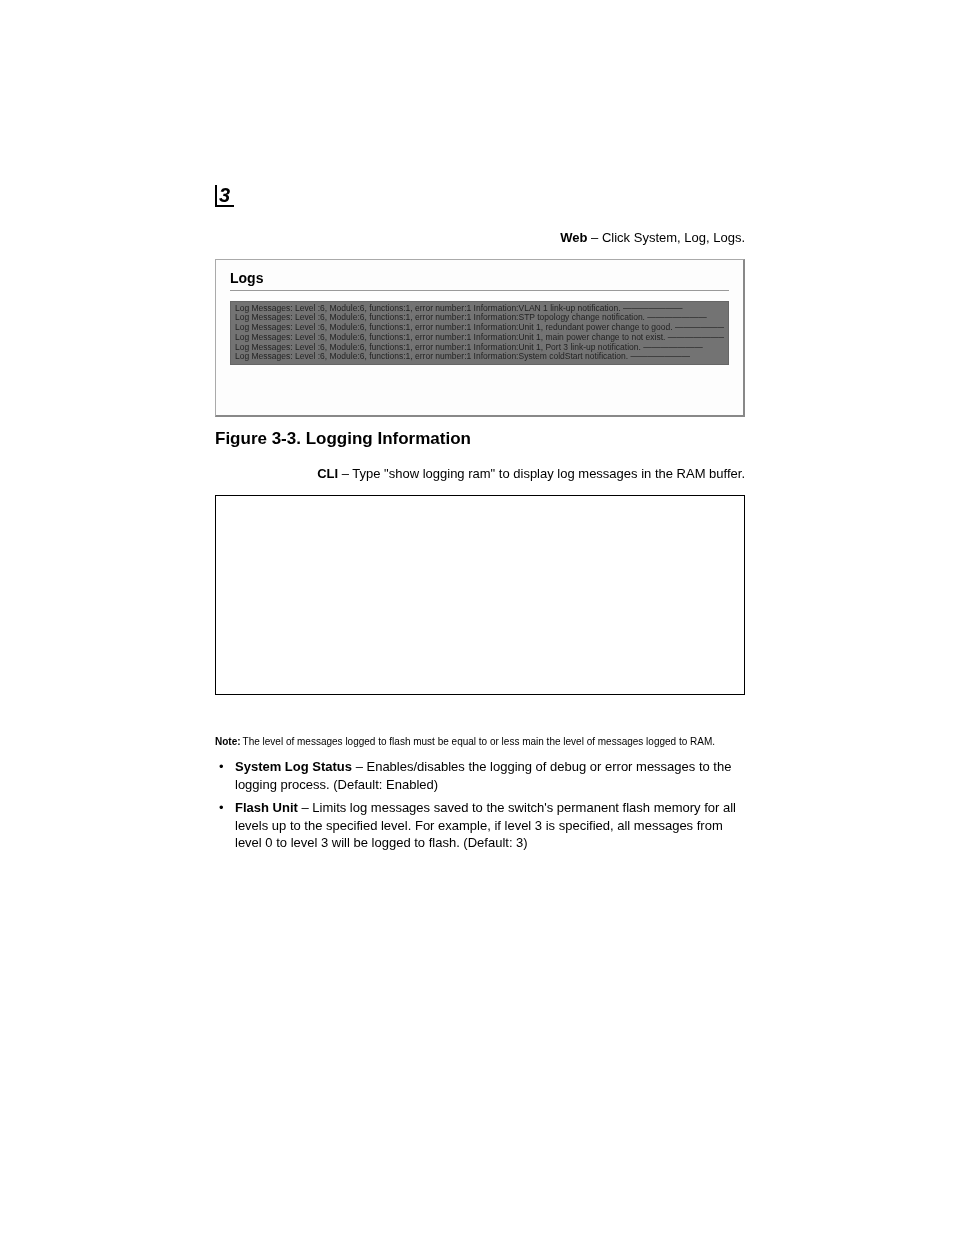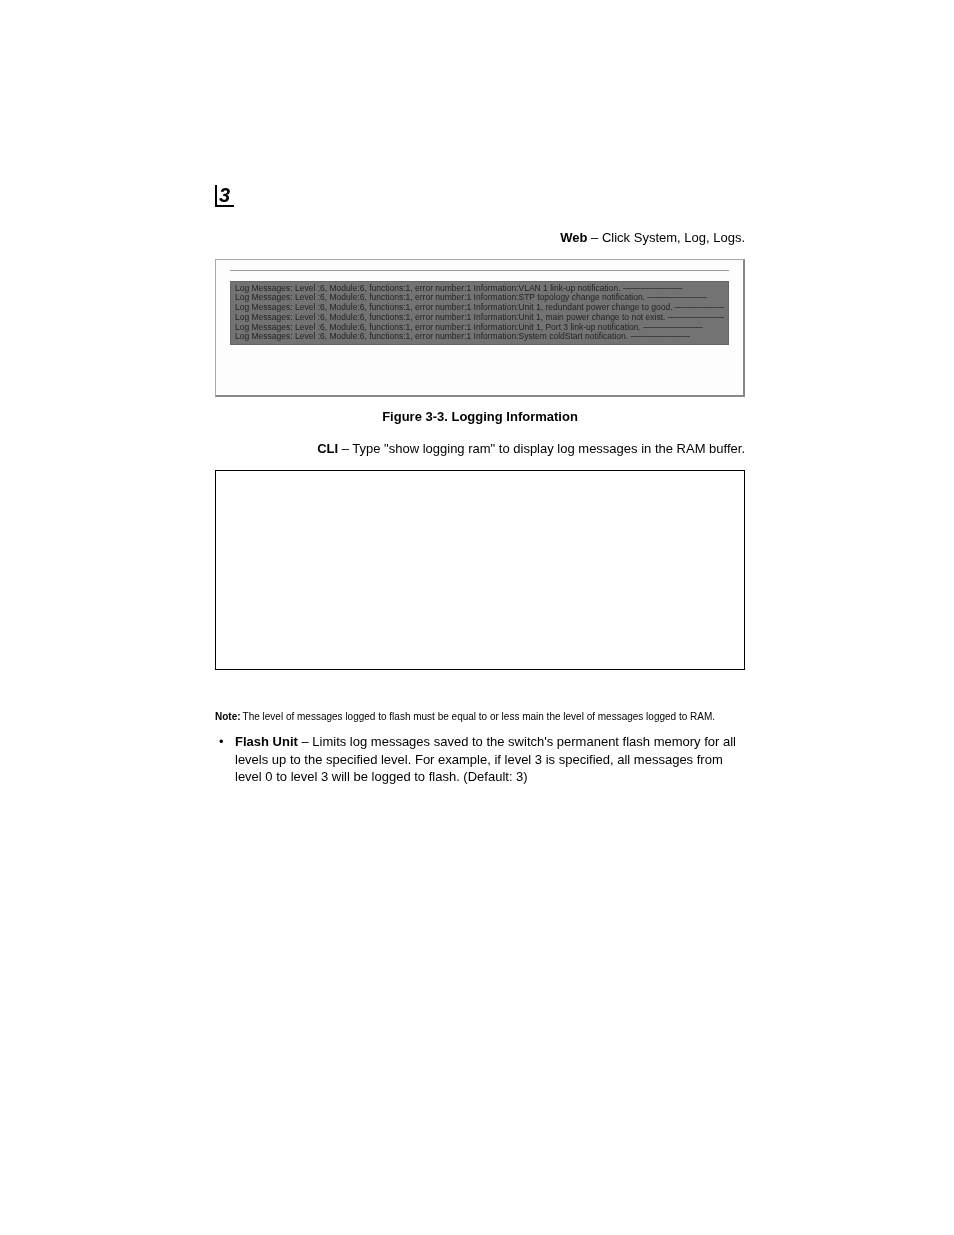--- a/index.html
+++ b/index.html
@@ -64,23 +64,22 @@
     line-height: 1.15;
     font-family: Arial, sans-serif;
     color: #222;
     background: #737373;
   }
   .logs-box div {
     white-space: nowrap;
     overflow: hidden;
   }
   .figure-caption {
-    text-align: center;
     font-weight: bold;
-    font-size: 13px;
+    font-size: 17px;
     margin-bottom: 16px;
   }
   .cli-box {
     border: 1px solid #000;
     height: 200px;
     margin-top: 10px;
     margin-bottom: 40px;
     background: #fff;
   }
   .section-heading {
@@ -120,20 +119,21 @@
 
 <div class="page">
 
   <div class="chapter-badge">3</div>
 
   <p class="para">
     <span class="bold">Web</span><span> – Click System, Log, Logs.</span>
   </p>
 
   <div class="logs-panel">
+    <div class="logs-title">Logs</div>
     <hr class="logs-hr">
     <div class="logs-box">
       <div>Log Messages: Level :6, Module:6, functions:1, error number:1 Information:VLAN 1 link-up notification. ———————</div>
       <div>Log Messages: Level :6, Module:6, functions:1, error number:1 Information:STP topology change notification. ———————</div>
       <div>Log Messages: Level :6, Module:6, functions:1, error number:1 Information:Unit 1, redundant power change to good. ———————</div>
       <div>Log Messages: Level :6, Module:6, functions:1, error number:1 Information:Unit 1, main power change to not exist. ———————</div>
       <div>Log Messages: Level :6, Module:6, functions:1, error number:1 Information:Unit 1, Port 3 link-up notification. ———————</div>
       <div>Log Messages: Level :6, Module:6, functions:1, error number:1 Information:System coldStart notification. ———————</div>
     </div>
   </div>
@@ -148,17 +148,20 @@
 
 
   <div class="note-row">
     <div class="note-label">Note:</div>
     <div>The level of messages logged to flash must be equal to or less main the level of messages logged to RAM.</div>
   </div>
 
 
   <ul class="attrs">
     <li>
+      <span class="bold">System Log Status</span><span> – Enables/disables the logging of debug or error messages to the logging process. (Default: Enabled)</span>
+    </li>
+    <li>
       <span class="bold">Flash Unit</span><span> – Limits log messages saved to the switch's permanent flash memory for all levels up to the specified level. For example, if level 3 is specified, all messages from level 0 to level 3 will be logged to flash. (Default: 3)</span>
     </li>
   </ul>
 
 </div>
 
 </body></html>

